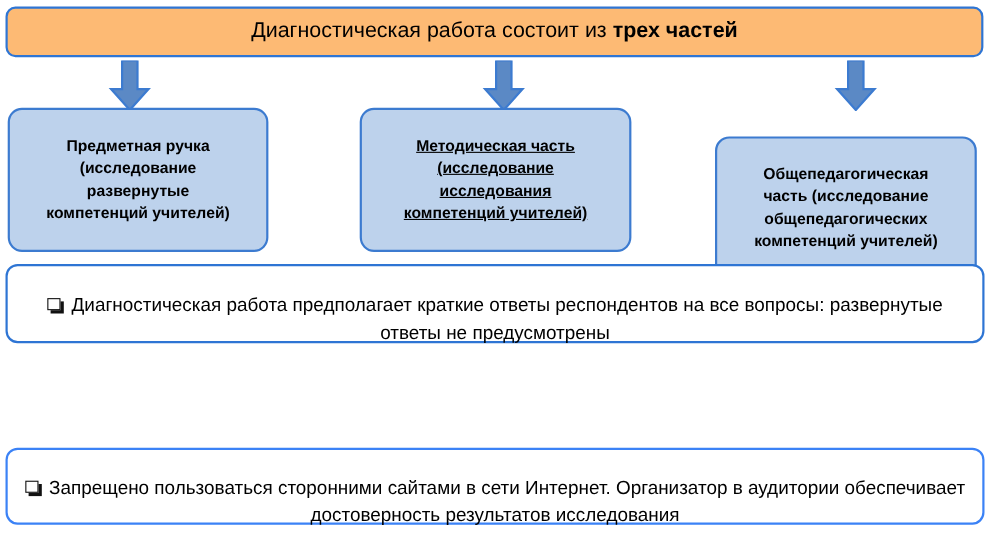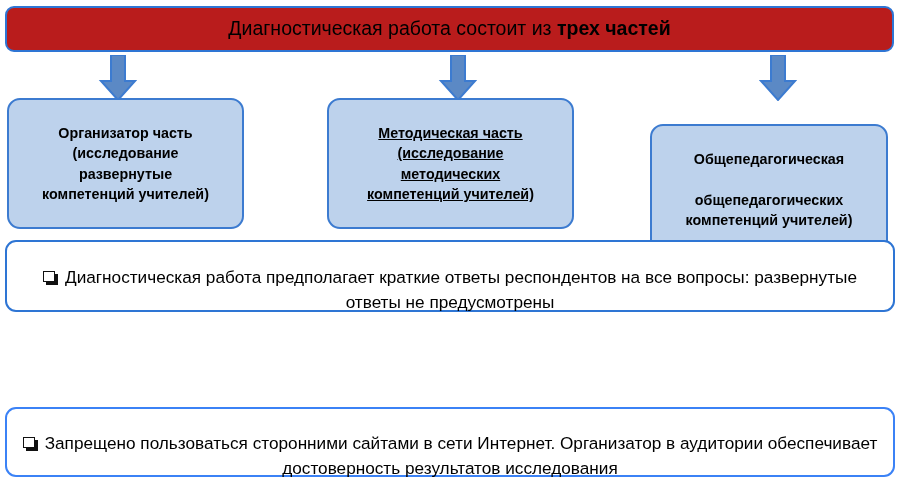--- a/index.html
+++ b/index.html
@@ -26,21 +26,21 @@
   
   .title-box {
     position: absolute;
     left: 5px;
     top: 6px;
     width: 889px;
     height: 46px;
     box-sizing: border-box;
     border: 2px solid #2E75D4;
     border-radius: 9px;
-    background: #b91c1c;
+    background: #fdba74;
     display: flex;
     align-items: center;
     justify-content: center;
   }
   .title-text {
     font-size: 19.5px;
     line-height: 1.1;
     color: #000000;
     text-align: center;
     white-space: nowrap;
@@ -173,40 +173,40 @@
     </svg>
   </div>
   <div class="arrow arrow-3">
     <svg width="46" height="46" viewBox="0 0 46 46" aria-hidden="true">
       <polygon points="16,0 30,0 30,26 40,26 23,45 6,26 16,26" fill="#5B89C5" stroke="#3C7BD0" stroke-width="2"></polygon>
     </svg>
   </div>
 
   <div class="part-box part-box-1">
     <div class="part-text">
-      <span>Организатор часть</span><br>
+      <span>Предметная ручка</span><br>
       <span>(исследование</span><br>
       <span>развернутые</span><br>
       <span>компетенций учителей)</span>
     </div>
   </div>
 
   <div class="part-box part-box-2">
     <div class="part-text">
       <span>Методическая часть</span><br>
       <span>(исследование</span><br>
-      <span>методических</span><br>
+      <span>исследования</span><br>
       <span>компетенций учителей)</span>
     </div>
   </div>
 
   <div class="part-box part-box-3">
     <div class="part-text">
       <span>Общепедагогическая</span><br>
-      <br>
+      <span>часть (исследование</span><br>
       <span>общепедагогических</span><br>
       <span>компетенций учителей)</span>
     </div>
   </div>
 
   <div class="bullet-box bullet-box-1">
     <div class="bullet-text"><span class="bullet-glyph"></span><span>Диагностическая работа предполагает краткие ответы респондентов на все вопросы: развернутые ответы не предусмотрены</span></div>
   </div>
 
 

